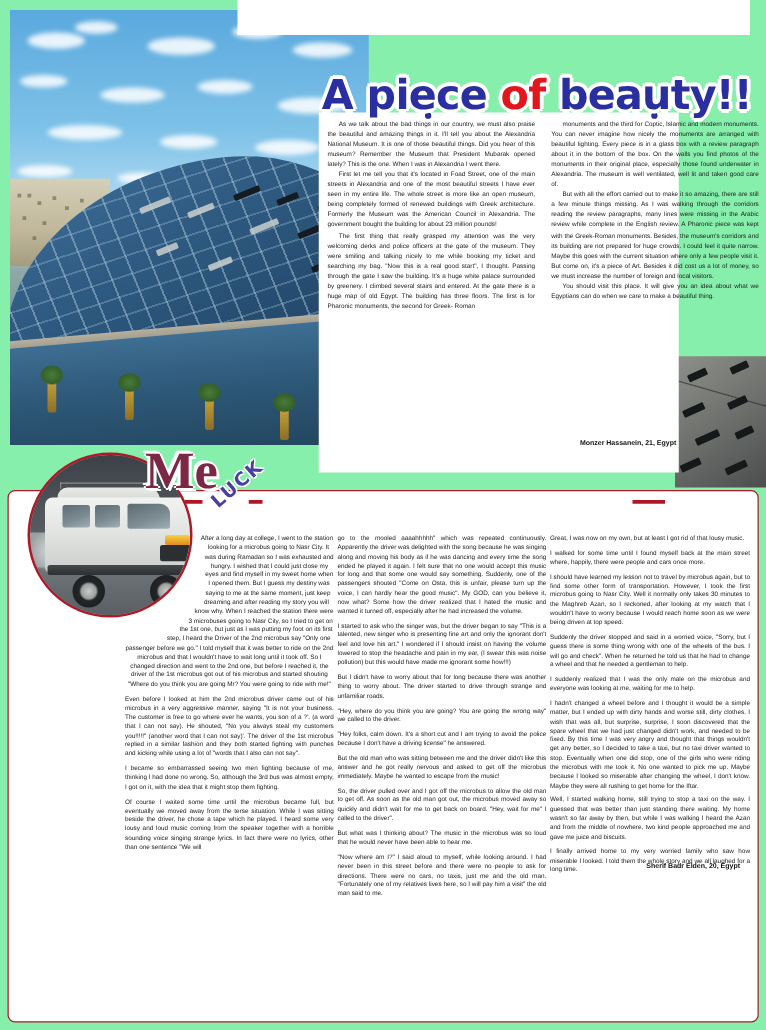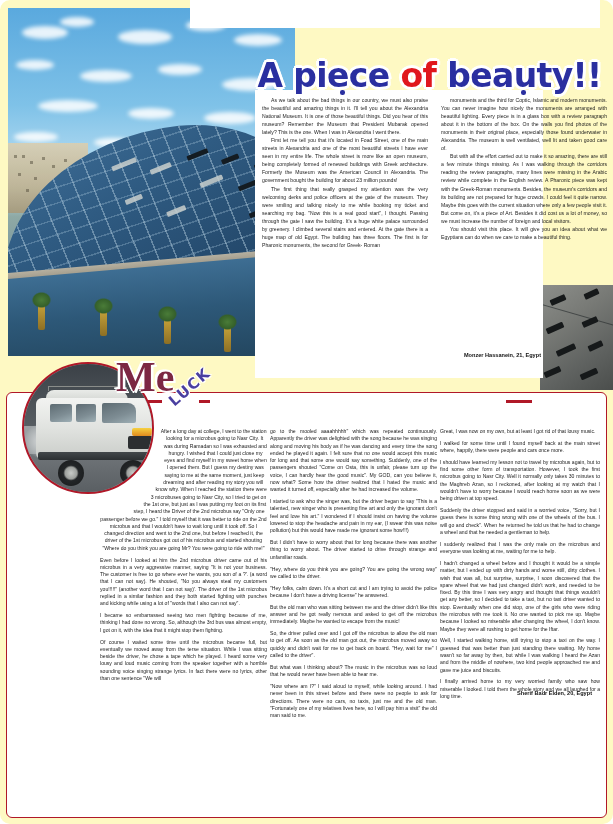--- a/index.html
+++ b/index.html
@@ -5,23 +5,22 @@
   * { box-sizing: border-box; margin: 0; padding: 0; }
   html, body {
     width: 613px; height: 824px;
     background: #ffffff;
     font-family: "Liberation Sans", sans-serif;
     overflow: hidden;
   }
   .page {
     position: relative;
     width: 613px; height: 824px;
-    background: #fef9c3;
-    overflow: hidden;
-    border-radius: 10px;
+    background: #86efac;
+    overflow: hidden;
   }
 
   
   .photo-library {
     position: absolute;
     left: 8px; top: 8px;
     width: 287px; height: 348px;
     overflow: hidden;
     background: linear-gradient(to bottom, #5aa9de 0%, #7fc2e8 28%, #a9d6ef 42%, #bcdcea 52%, #8ea9a5 60%, #4d6f8f 100%);
   }

